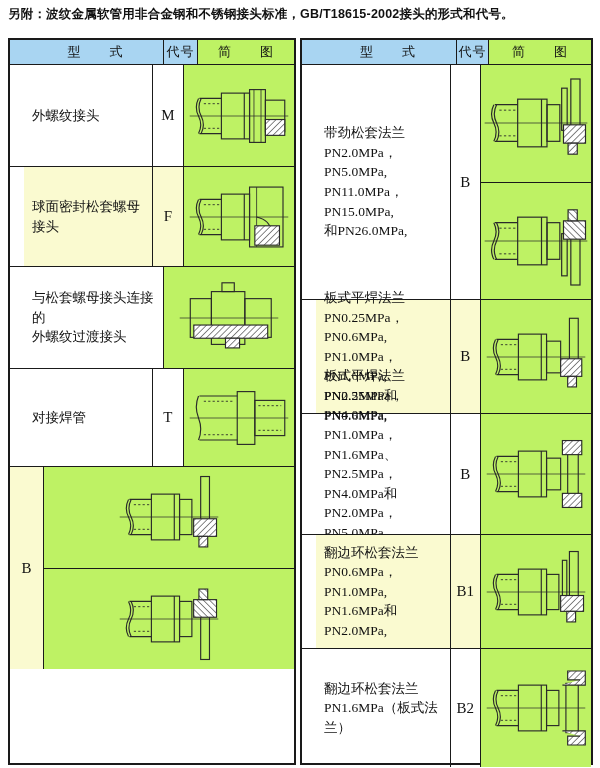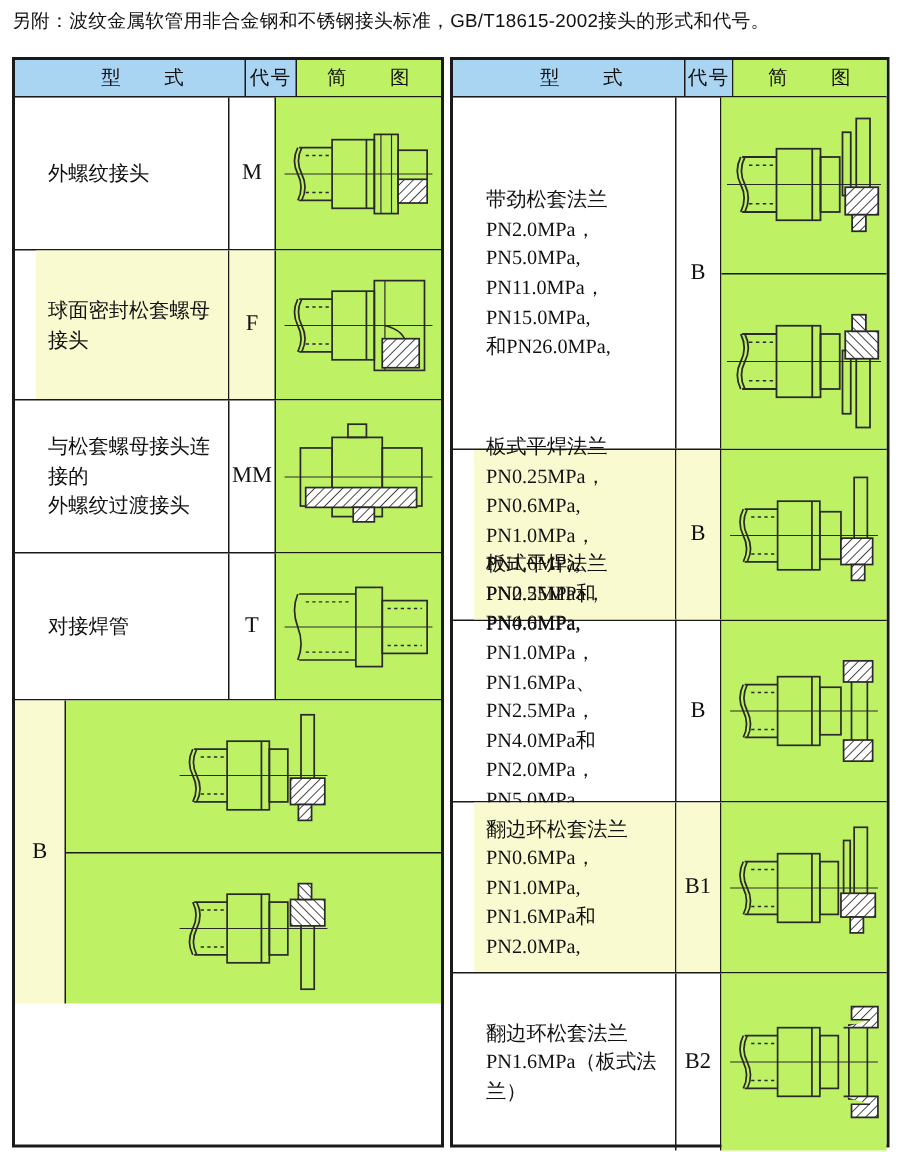--- a/index.html
+++ b/index.html
@@ -3,21 +3,21 @@
 <meta charset="utf-8">
 <style>
   html,body{margin:0;padding:0;}
   body{
     width:600px;height:768px;position:relative;background:#ffffff;
     font-family:"Liberation Sans","DejaVu Sans",sans-serif;
     -webkit-font-smoothing:antialiased;color:#111;
   }
   .title{
     position:absolute;left:8px;top:6px;width:588px;
-    font-size:12.5px;font-weight:normal;letter-spacing:0.2px;
+    font-size:12.5px;font-weight:bold;letter-spacing:0.2px;
     white-space:nowrap;overflow:hidden;
   }
   
   .tbl{
     position:absolute;top:38px;border:2px solid #1a1a1a;background:#fff;
     box-sizing:border-box;
   }
   .tbl-left{left:8px;width:288px;height:727px;}
   .tbl-right{left:300px;width:293px;height:727px;}
   .row{display:flex;box-sizing:border-box;border-bottom:1px solid #1a1a1a;}
@@ -222,21 +222,20 @@
     <div class="cell c-diag">
       <svg class="diag" viewBox="0 0 120 100">
           <use href="#diag-f"></use>
         </svg>
     </div>
   </div>
 
   <div class="row" style="height:102px">
     <div class="cell c-type">与松套螺母接头连接的
 外螺纹过渡接头</div>
-    <div class="cell c-code">MM</div>
     <div class="cell c-diag">
       <svg class="diag" viewBox="0 0 120 100">
           <use href="#diag-mm"></use>
         </svg>
     </div>
   </div>
 
 
   <div class="row" style="height:98px">
     <div class="cell c-type">对接焊管</div>

